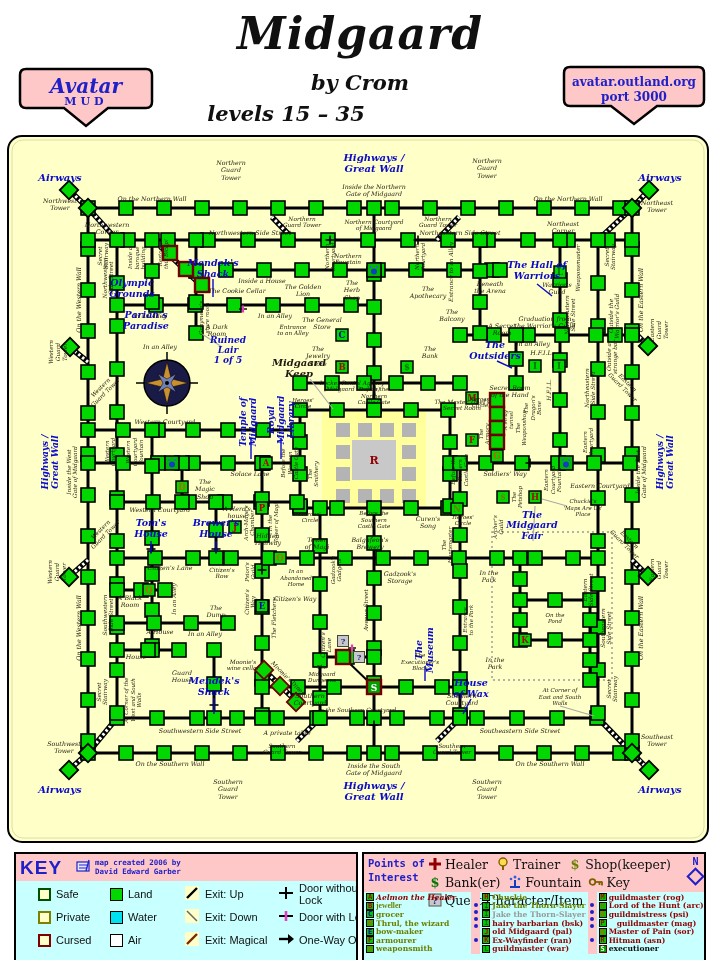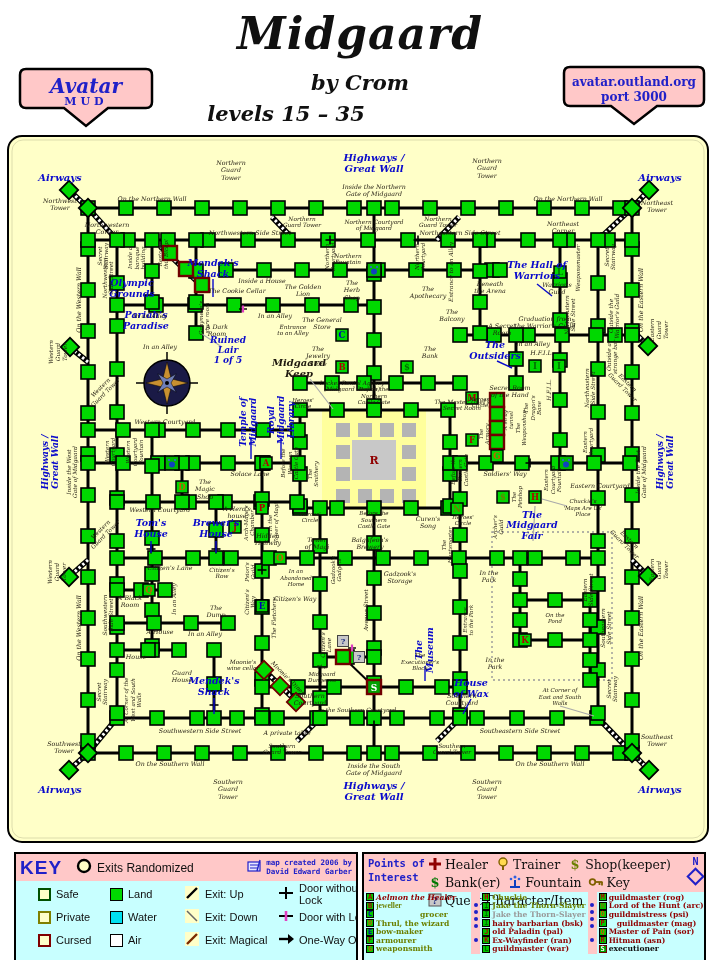--- a/index.html
+++ b/index.html
@@ -754,26 +754,20 @@
       <text x="600" y="486" text-anchor="middle" font-size="6.3" font-style="italic" fill="#201A10"><tspan x="600" y="488.2">Eastern Courtyard</tspan></text>
       <text x="553" y="480" text-anchor="middle" font-size="5.5" font-style="italic" fill="#201A10" transform="rotate(-90 553 480)"><tspan x="553" y="475.4">Eastern</tspan><tspan x="553" y="481.9">Courtyard</tspan><tspan x="553" y="488.4">Fountain</tspan></text>
       <text x="588" y="442" text-anchor="middle" font-size="5.5" font-style="italic" fill="#201A10" transform="rotate(-90 588 442)"><tspan x="588" y="440.7">Eastern</tspan><tspan x="588" y="447.2">Courtyard</tspan></text>
       <text x="517" y="497" text-anchor="middle" font-size="5.5" font-style="italic" fill="#201A10" transform="rotate(-90 517 497)"><tspan x="517" y="495.7">The</tspan><tspan x="517" y="502.2">Petshop</tspan></text>
     </svg>
 </div>
 
 <div class="abs legend-box" id="key-box">
   <div class="key-header">
     <span class="key-title">KEY</span>
-    <span class="key-rand">
-      <span id="rand-icon"><svg width="16" height="16" viewBox="0 0 16 16">
-            <circle cx="8" cy="8" r="6" fill="#FFFFC8" stroke="#000" stroke-width="2.4"></circle>
-          </svg></span>
-      <span>Exits Randomized</span>
-    </span>
     <span class="key-credit">
       <span id="scroll-icon"><svg width="16" height="16" viewBox="0 0 16 16">
             <rect x="1" y="4" width="12" height="9" fill="#E8E8FF" stroke="#2020C8" stroke-width="1.2"></rect>
             <line x1="3" y1="7" x2="11" y2="7" stroke="#2020C8"></line>
             <line x1="3" y1="10" x2="11" y2="10" stroke="#2020C8"></line>
             <line x1="13" y1="2" x2="10" y2="13" stroke="#2020C8" stroke-width="1.4"></line>
           </svg></span>
       <span id="credit-text">map created 2006 by
 David Edward Garber</span>
     </span>
@@ -916,21 +910,21 @@
         <div class="poi-entry">
           <span class="poi-chip" style="color: rgb(176, 0, 0);">A</span>
           <span style="color: rgb(144, 0, 0); font-style: italic;">Aelmon the Healer</span>
         </div>
         <div class="poi-entry">
           <span class="poi-chip" style="color: rgb(176, 0, 0);">B</span>
           <span style="color: rgb(107, 128, 0); font-family: Liberation Serif, serif;">jeweller</span>
         </div>
         <div class="poi-entry">
           <span class="poi-chip" style="color: rgb(0, 0, 176);">C</span>
-          <span style="color: rgb(107, 128, 0); margin-left: 44px;">grocer</span>
+          <span style="color: rgb(107, 128, 0);">grocer</span>
         </div>
         <div class="poi-entry">
           <span class="poi-chip" style="color: rgb(192, 96, 0);">D</span>
           <span style="color: rgb(107, 128, 0);">Thrul, the wizard</span>
         </div>
         <div class="poi-entry">
           <span class="poi-chip" style="color: rgb(0, 0, 176);">E</span>
           <span style="color: rgb(107, 128, 0);">bow-maker</span>
         </div>
         <div class="poi-entry">
@@ -963,21 +957,21 @@
         <div class="poi-entry">
           <span class="poi-chip" style="color: rgb(0, 112, 0);">I</span>
           <span style="color: rgb(153, 153, 153);">Jake the Thorn-Slayer</span>
         </div>
         <div class="poi-entry">
           <span class="poi-chip" style="color: rgb(0, 112, 0);">I</span>
           <span style="color: rgb(144, 0, 0);">hairy barbarian (bsk)</span>
         </div>
         <div class="poi-entry">
           <span class="poi-chip" style="color: rgb(176, 0, 0);">J</span>
-          <span style="color: rgb(144, 0, 0);">old Paladin (pal)</span>
+          <span style="color: rgb(144, 0, 0);">old Midgaard (pal)</span>
         </div>
         <div class="poi-entry">
           <span class="poi-chip" style="color: rgb(176, 0, 0);">K</span>
           <span style="color: rgb(144, 0, 0);">Ex-Wayfinder (ran)</span>
         </div>
         <div class="poi-entry">
           <span class="poi-chip" style="color: rgb(0, 112, 0);">L</span>
           <span style="color: rgb(144, 0, 0);">guildmaster (war)</span>
         </div>
       </div>

